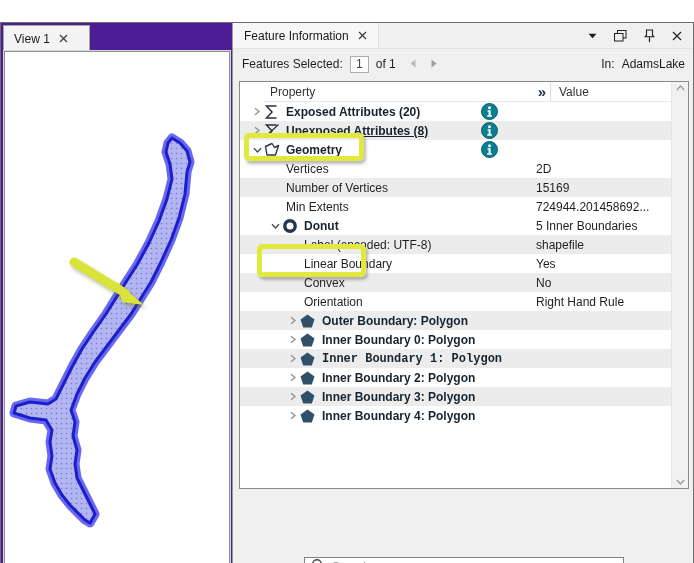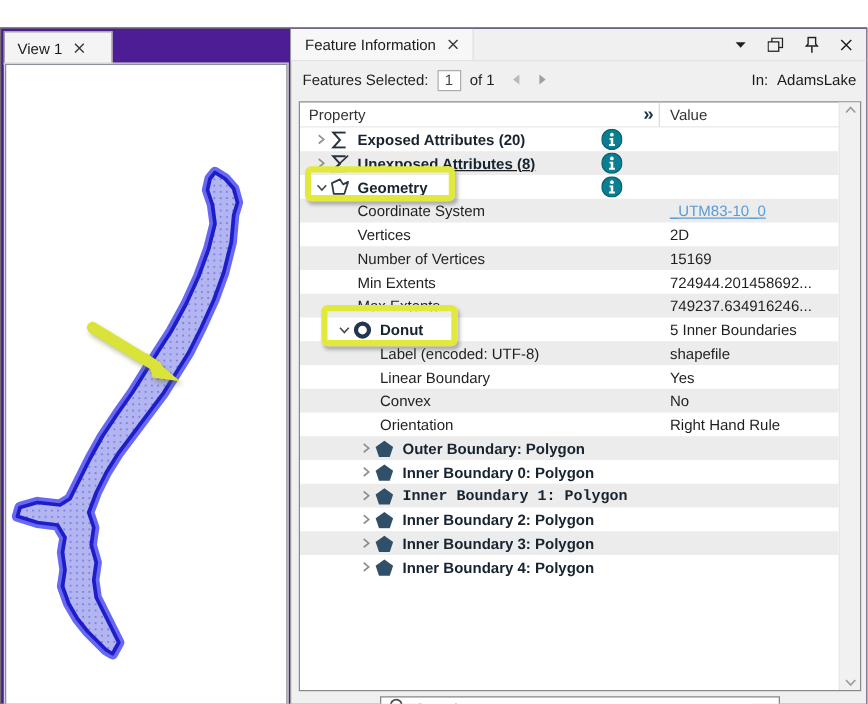--- a/index.html
+++ b/index.html
@@ -26,22 +26,22 @@
   .fi-tab .lbl { color:#1a1a1a; }
   .titlebar-icons { margin-left:auto; display:flex; align-items:center; gap:17px; padding-right:13px; }
   .tb-icon { display:flex; align-items:center; cursor:default; }
 
   .fi-toolbar { position:relative; height:30px; display:flex; align-items:center; gap:7px; padding:0 10px 0 9px; }
   .count-box { width:19px; height:17px; background:#fff; border:1px solid #adadad; display:flex;
                align-items:center; justify-content:center; color:#444; }
   .nav-arrows { display:flex; gap:13px; margin-left:6px; }
   .in-group { margin-left:auto; display:flex; gap:7px; color:#1a1a1a; }
 
-  .ptable { position:absolute; left:6px; top:58px; width:450px; height:472px; background:#fff;
-            border:1px solid #8a8a8a; }
+  .ptable { position:absolute; left:6px; top:58px; width:450px; height:408px; background:#fff;
+            border:1px solid #8a8a8a;padding-left:23px; }
   .thead { display:flex; height:20px; align-items:center; border-bottom:1px solid #e9e9e9; color:#333; }
   .h-prop { position:relative; width:288px; height:100%; display:flex; align-items:center;
             padding-left:7px; border-right:1px solid #dadada; }
   .h-expand { position:absolute; right:4px; top:0px; font-weight:bold; font-size:15px; color:#1d3347; line-height:19px; }
   .h-val { flex:1; padding-left:8px; }
   .rows { position:absolute; left:0; top:20px; right:17px; bottom:0; overflow:hidden; }
   .row { display:flex; height:19px; align-items:center; }
   .row.odd { background:#ececec; }
   .prop-cell { position:relative; width:288px; height:100%; display:flex; align-items:center; }
   .chev { width:14px; display:flex; justify-content:center; align-items:center; flex:none; }
@@ -230,49 +230,37 @@
               </span>
               <span class="rlabel grp">Geometry</span>
               <span class="info-wrap"><svg width="17" height="17" viewBox="0 0 17 17">
                   <circle cx="8.5" cy="8.5" r="8" fill="#0b7f91" stroke="#07606e"></circle>
                   <circle cx="8.5" cy="4.7" r="1.5" fill="#fff"></circle>
                   <path d="M6.6 7.3 h3 v4.9 h1.3 v1.5 H6.2 v-1.5 h1.4 v-3.4 H6.6 Z" fill="#fff"></path>
                 </svg></span>
             </div>
             <div class="val-cell"></div>
           </div>
-          <div class="row odd">
-            <div class="prop-cell" style="padding-left: 46px;">
-              <span class="rlabel">Coordinate System</span>
-            </div>
-            <div class="val-cell val-link">_UTM83-10_0</div>
-          </div>
           <div class="row">
             <div class="prop-cell" style="padding-left: 46px;">
               <span class="rlabel">Vertices</span>
             </div>
             <div class="val-cell">2D</div>
           </div>
           <div class="row odd">
             <div class="prop-cell" style="padding-left: 46px;">
               <span class="rlabel">Number of Vertices</span>
             </div>
             <div class="val-cell">15169</div>
           </div>
           <div class="row">
             <div class="prop-cell" style="padding-left: 46px;">
               <span class="rlabel">Min Extents</span>
             </div>
             <div class="val-cell">724944.201458692...</div>
-          </div>
-          <div class="row odd">
-            <div class="prop-cell" style="padding-left: 46px;">
-              <span class="rlabel">Max Extents</span>
-            </div>
-            <div class="val-cell">749237.634916246...</div>
           </div>
           <div class="row">
             <div class="prop-cell" style="padding-left: 28px;">
               <span class="chev">
                 <svg width="9" height="8" viewBox="0 0 9 8">
                   <path d="M1 2.2 L4.5 6 L8 2.2" fill="none" stroke="#4a4a4a" stroke-width="1.3"></path>
                 </svg>
               </span>
               <span class="ric">
                 <svg width="16" height="16" viewBox="0 0 16 16">

